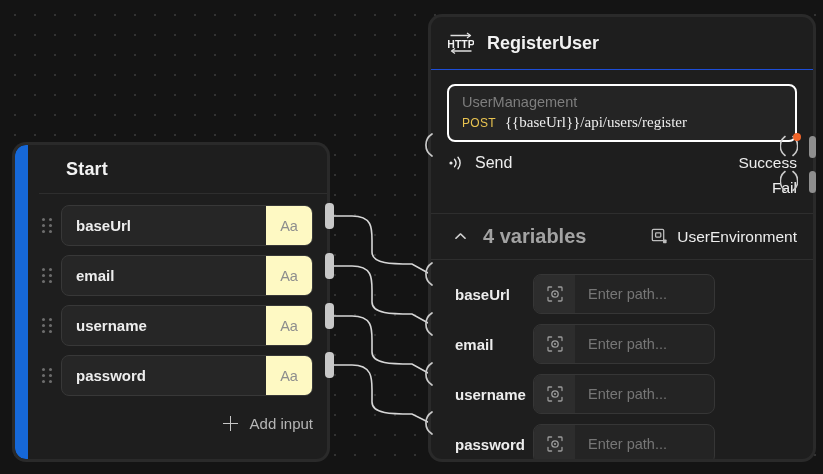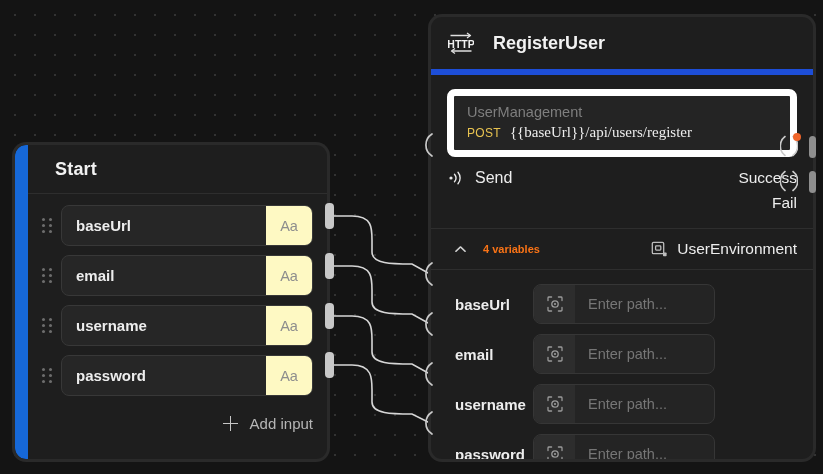--- a/index.html
+++ b/index.html
@@ -44,21 +44,21 @@
   }
   #start-accent{
     position:absolute; left:0; top:0; bottom:0; width:13px;
     background:#1668d8;
     border-top-left-radius:11px;
     border-bottom-left-radius:11px;
   }
   #start-header{
     padding:14px 0 13px 27px;
     border-bottom:1px solid #2e2e2e;
-    margin-left:13px;
+    margin-left:24px;
   }
   #start-header .title{
     font-size:18px; font-weight:bold; color:#f2f2f2; letter-spacing:.2px;
   }
   #start-body{ margin-left:13px; padding:11px 14px 0 14px; }
 
   .input-row{
     display:flex; align-items:center; gap:9px;
     margin-bottom:9px;
   }
@@ -104,30 +104,30 @@
     left:428px; top:14px; width:388px; height:448px;
     background:#2a2a2a;
     border-radius:14px;
     padding:3px;
   }
   #http-inner{
     position:relative; width:100%; height:100%;
     background:#1e1e1e; border-radius:11px; overflow:hidden;
   }
   #http-header{
-    display:flex; align-items:center; gap:19px;
+    display:flex; align-items:center; gap:13px;
     padding:14px 16px 14px 17px;
-    border-bottom:6px solid #1d4ed8;
+    border-bottom:1px solid #1d4ed8;
   }
   #http-header .title{ font-size:18px; font-weight:bold; color:#f2f2f2; }
 
   #url-box{
     margin:14px 16px 0 16px;
     background:#242424;
-    border:7px solid #ffffff;
+    border:2px solid #ffffff;
     border-radius:8px;
     padding:8px 13px 9px 13px;
   }
   #url-box .collection{ font-size:14.5px; color:#7e7e7e; margin-bottom:4px; }
   #url-line{ display:flex; align-items:baseline; gap:9px; }
   #url-line .method{ font-size:12px; font-weight:normal; color:#e8c350; letter-spacing:.3px; }
   #url-line .url{ font-size:15px; color:#ededed;font-family:Liberation Serif, serif; }
 
   #send-row{
     display:flex; align-items:center;
@@ -143,21 +143,21 @@
   }
 
   #vars-bar{
     display:flex; align-items:center;
     margin-top:16px;
     padding:11px 16px 11px 16px;
     border-top:1px solid #2e2e2e;
     border-bottom:1px solid #2e2e2e;
   }
   #vars-bar .chev{ width:15px; height:15px; flex:0 0 15px; margin-left:6px; }
-  #vars-bar .vars-label{ font-size:11px; font-weight:bold; color:#f97316; margin-left:15px; }
+  #vars-bar .vars-label{ font-size:20px; font-weight:bold; color:#a3a3a3; margin-left:15px; }
   #vars-bar .spacer{ flex:1; }
   #vars-bar .env-label{ font-size:15.5px; color:#ededed; margin-left:9px; }
 
   #vars-list{ padding:14px 16px 0 16px; }
   .var-row{ display:flex; align-items:center; margin-bottom:10px; }
   .var-name{
     width:78px; flex:0 0 78px;
     font-size:15px; font-weight:bold; color:#ededed;
     margin-left:8px;
   }

